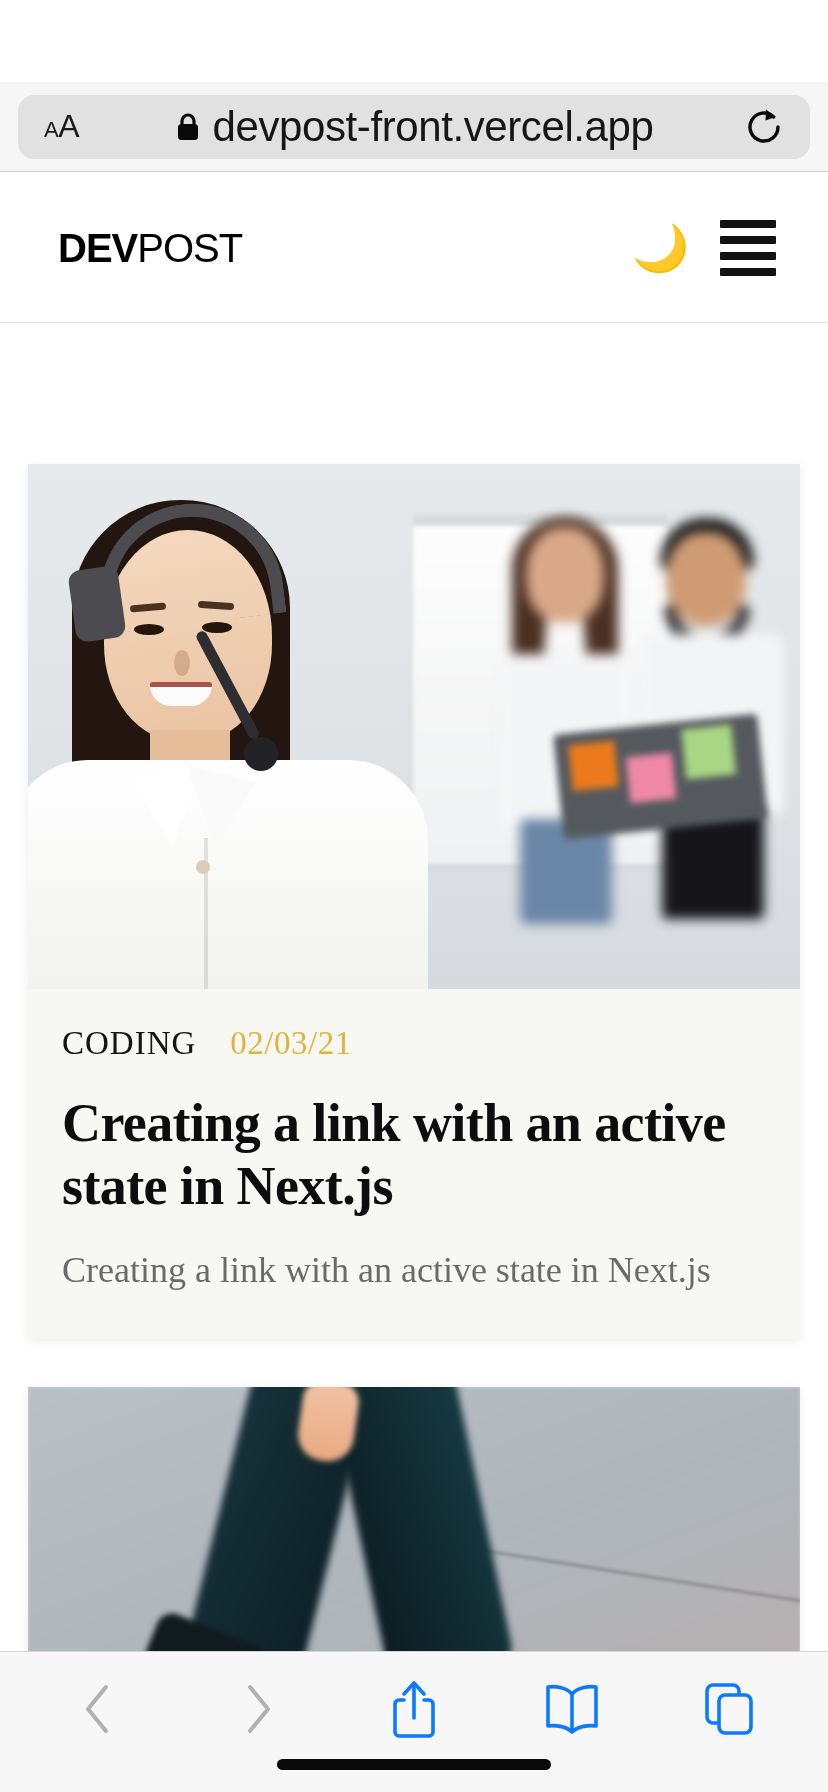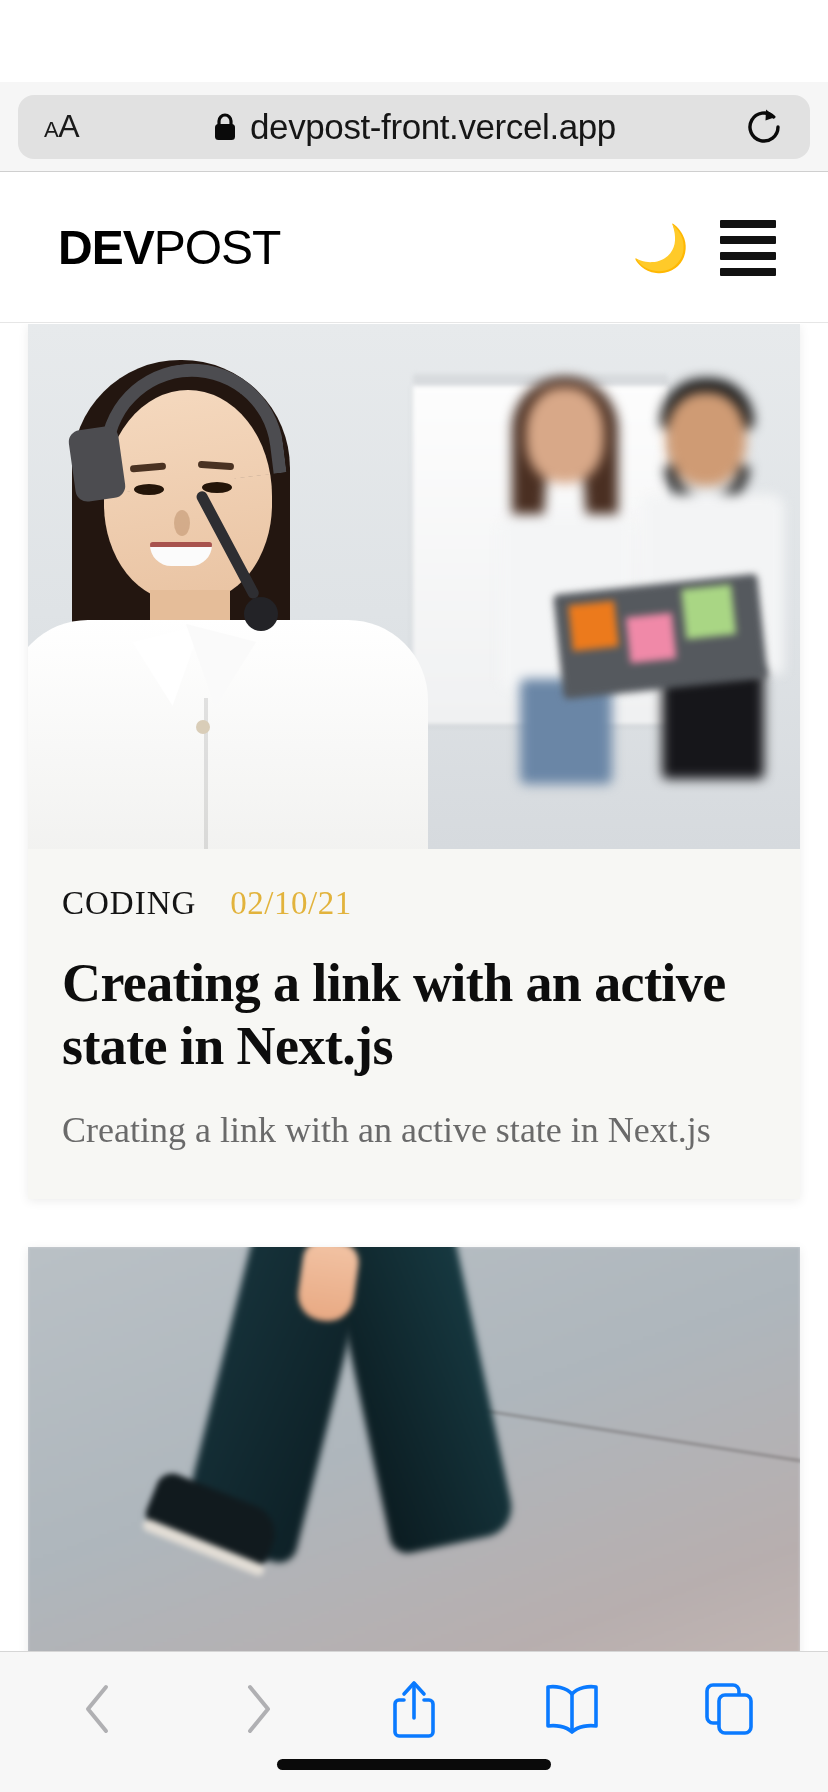--- a/index.html
+++ b/index.html
@@ -105,39 +105,39 @@
   .url-center {
     position:absolute;
     left:0; right:0;
     display:flex; align-items:center;
     justify-content:center;
     gap:12px;
     pointer-events:none;
   }
   .lock-icon { display:block; }
   .url-text {
-    font-size:35px;
+    font-size:42px;
     color:#161616;
     letter-spacing:-0.4px;
   }
   .reload { margin-left:auto; display:flex; align-items:center; }
 
   
   .site-header {
     position:absolute; top:173px; left:0;
     width:828px; height:150px;
     background:#ffffff;
     border-bottom:1px solid #e6e6e6;
     display:flex; align-items:center;
     justify-content:space-between;
     padding:0 52px 0 58px;
   }
   .logo {
     font-family:"Liberation Sans", sans-serif;
-    font-size:48px;
+    font-size:40px;
     letter-spacing:-1px;
     color:#000000;
     line-height:1;
     white-space:nowrap;
   }
   .logo .dev { font-weight:700; }
   .logo .post { font-weight:400; }
   .header-actions { display:flex; align-items:center; gap:30px; }
   .moon { font-size:46px; line-height:1; }
   .hamburger {
@@ -159,21 +159,21 @@
     overflow:hidden;
   }
 
   .card {
     position:relative;
     margin:0 28px 48px 28px;
     background:#f7f7f4;
     box-shadow:0 2px 10px rgba(0,0,0,0.08);
     overflow:hidden;
   }
-  .card:first-of-type { }
+  .card:first-of-type { margin-top:140px; }
 
   .card-img {
     width:100%; height:525px;
     position:relative;
     overflow:hidden;
     background:#cdd2d6;
   }
 
   
   .photo1 {
@@ -556,21 +556,21 @@
             <div class="headband"></div>
             <div class="earcup"></div>
             <div class="mic-arm"></div>
             <div class="mic-tip"></div>
           </div>
         </div>
       </div>
       <div class="card-body">
         <div class="meta">
           <span class="meta-cat">CODING</span>
-          <span class="meta-date">02/10/21</span>
+          <span class="meta-date">02/03/21</span>
         </div>
         <div class="card-title">Creating a link with an active state in Next.js</div>
         <div class="card-excerpt">Creating a link with an active state in Next.js</div>
       </div>
     </div>
 
     <div class="card">
       <div class="card-img">
         <div class="photo2">
           <div class="p2-crack1"></div>

